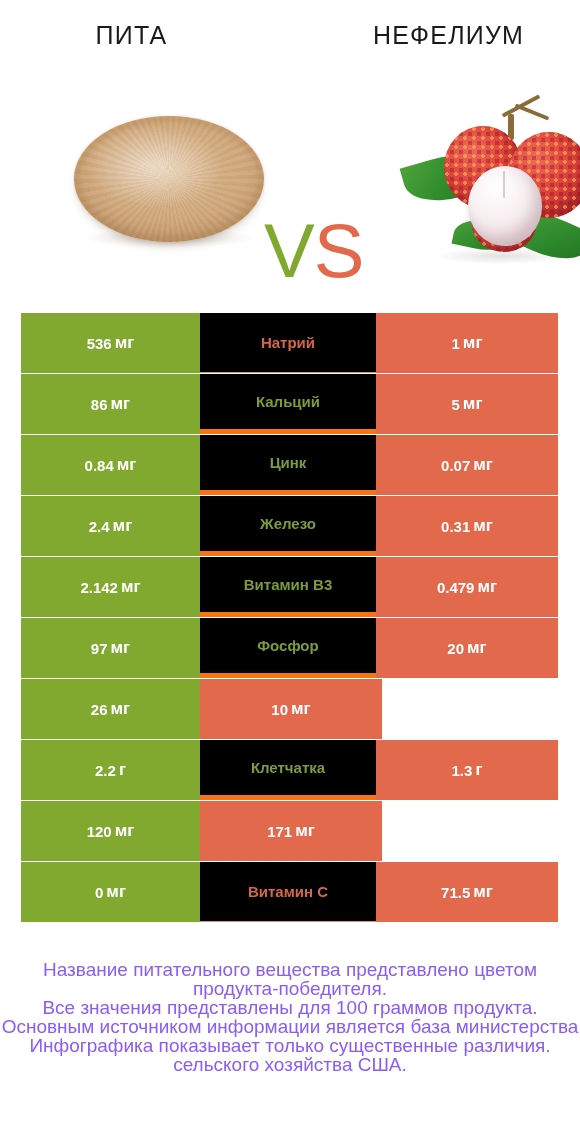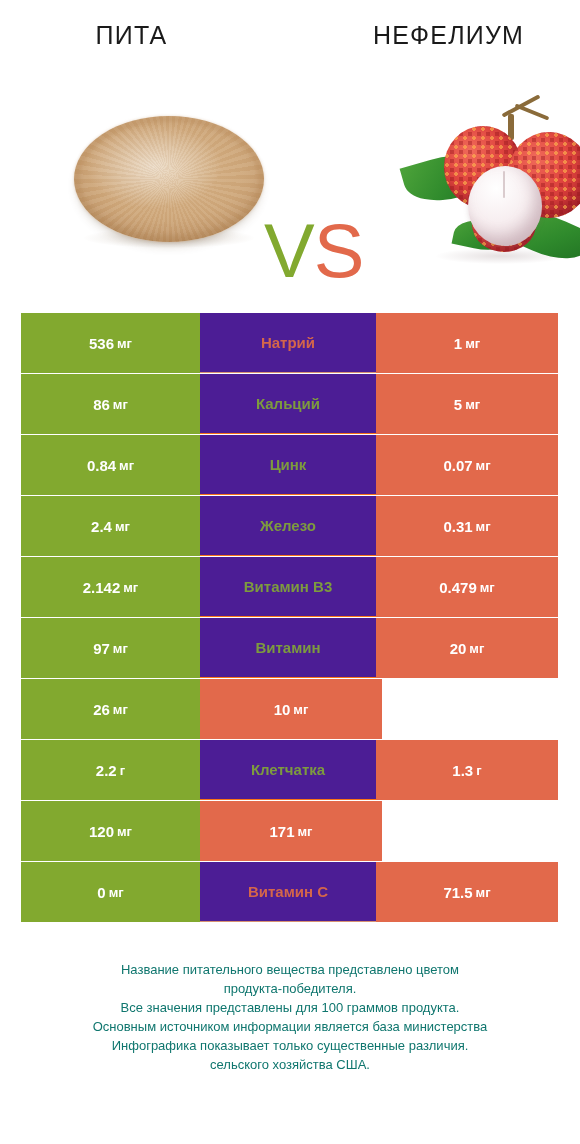--- a/index.html
+++ b/index.html
@@ -189,37 +189,37 @@
   }
   .cell {
     display: flex;
     align-items: center;
     justify-content: center;
     font-size: 15px;
     font-weight: bold;
     white-space: nowrap;
   }
   .cell.left  { width: 179px; background: #82a92f; color: #ffffff; }
-  .cell.mid   { width: 176px; background: #4c1d95; }
+  .cell.mid   { width: 176px; background: #000000; }
   .cell.right { width: 182px; background: #e2694b; color: #ffffff; }
 
-  .cell.mid.win-left  { color: #7d9b3e; border-bottom: 1px solid #f97316; }
+  .cell.mid.win-left  { color: #7d9b3e; border-bottom: 5px solid #f97316; }
   .cell.mid.win-right { color: #d4664a; border-bottom: 1px solid #d79272; }
 
-  .unit { font-weight: bold; font-size: 13px; margin-left: 3px; }
+  .unit { font-weight: bold; font-size: 17px; margin-left: 3px; }
 
   
   .footer {
     position: absolute;
     left: 0; top: 960px;
     width: 580px;
     text-align: center;
-    font-size: 13px;
+    font-size: 19px;
     line-height: 19px;
-    color: #0f766e;
+    color: #8b5cf6;
   }
   .footer p { margin: 0; }
 </style>
 </head>
 <body>
 
 <div class="page">
 
   <div class="header">
     <div class="header-title left">ПИТА</div>
@@ -319,21 +319,21 @@
           <span>0.479</span>
           <span class="unit">мг</span>
         </div>
       </div>
       <div class="row">
         <div class="cell left">
           <span>97</span>
           <span class="unit">мг</span>
         </div>
         <div class="cell mid win-left">
-          <span>Витамин</span>
+          <span>Фосфор</span>
         </div>
         <div class="cell right">
           <span>20</span>
           <span class="unit">мг</span>
         </div>
       </div>
       <div class="row">
         <div class="cell left">
           <span>26</span>
           <span class="unit">мг</span>

